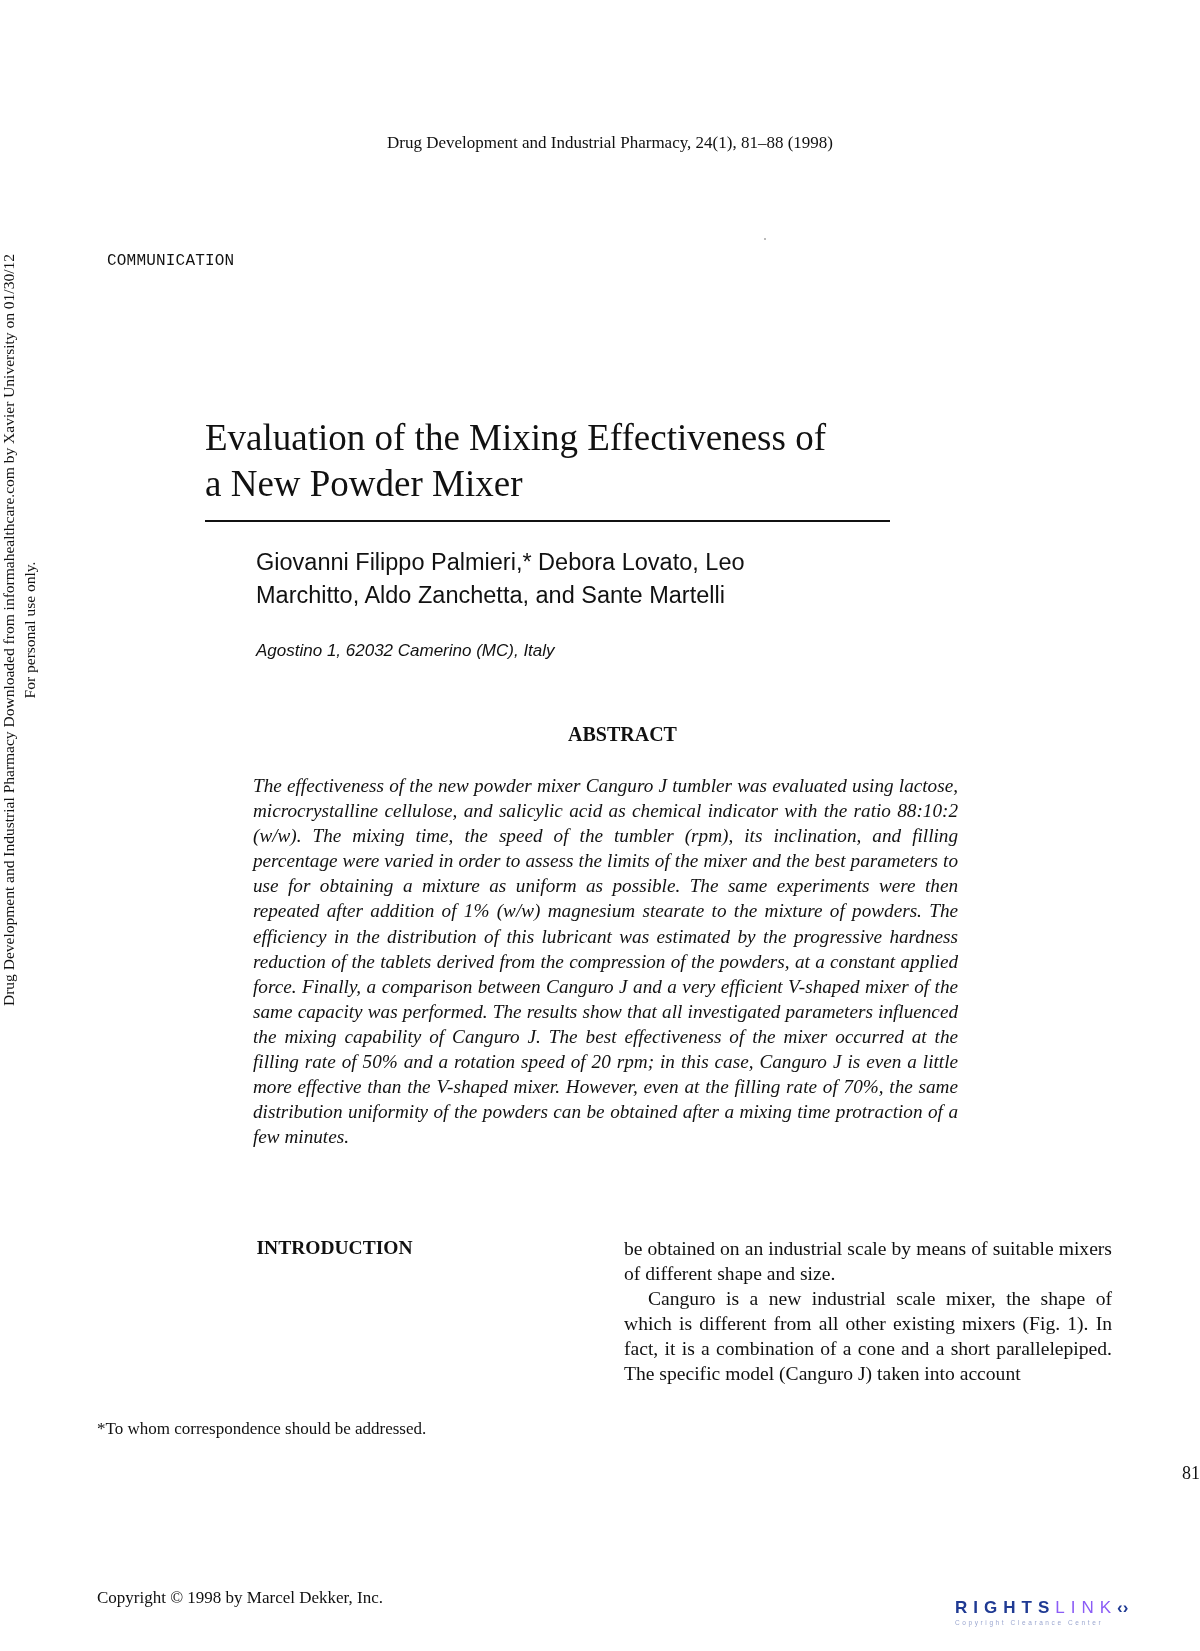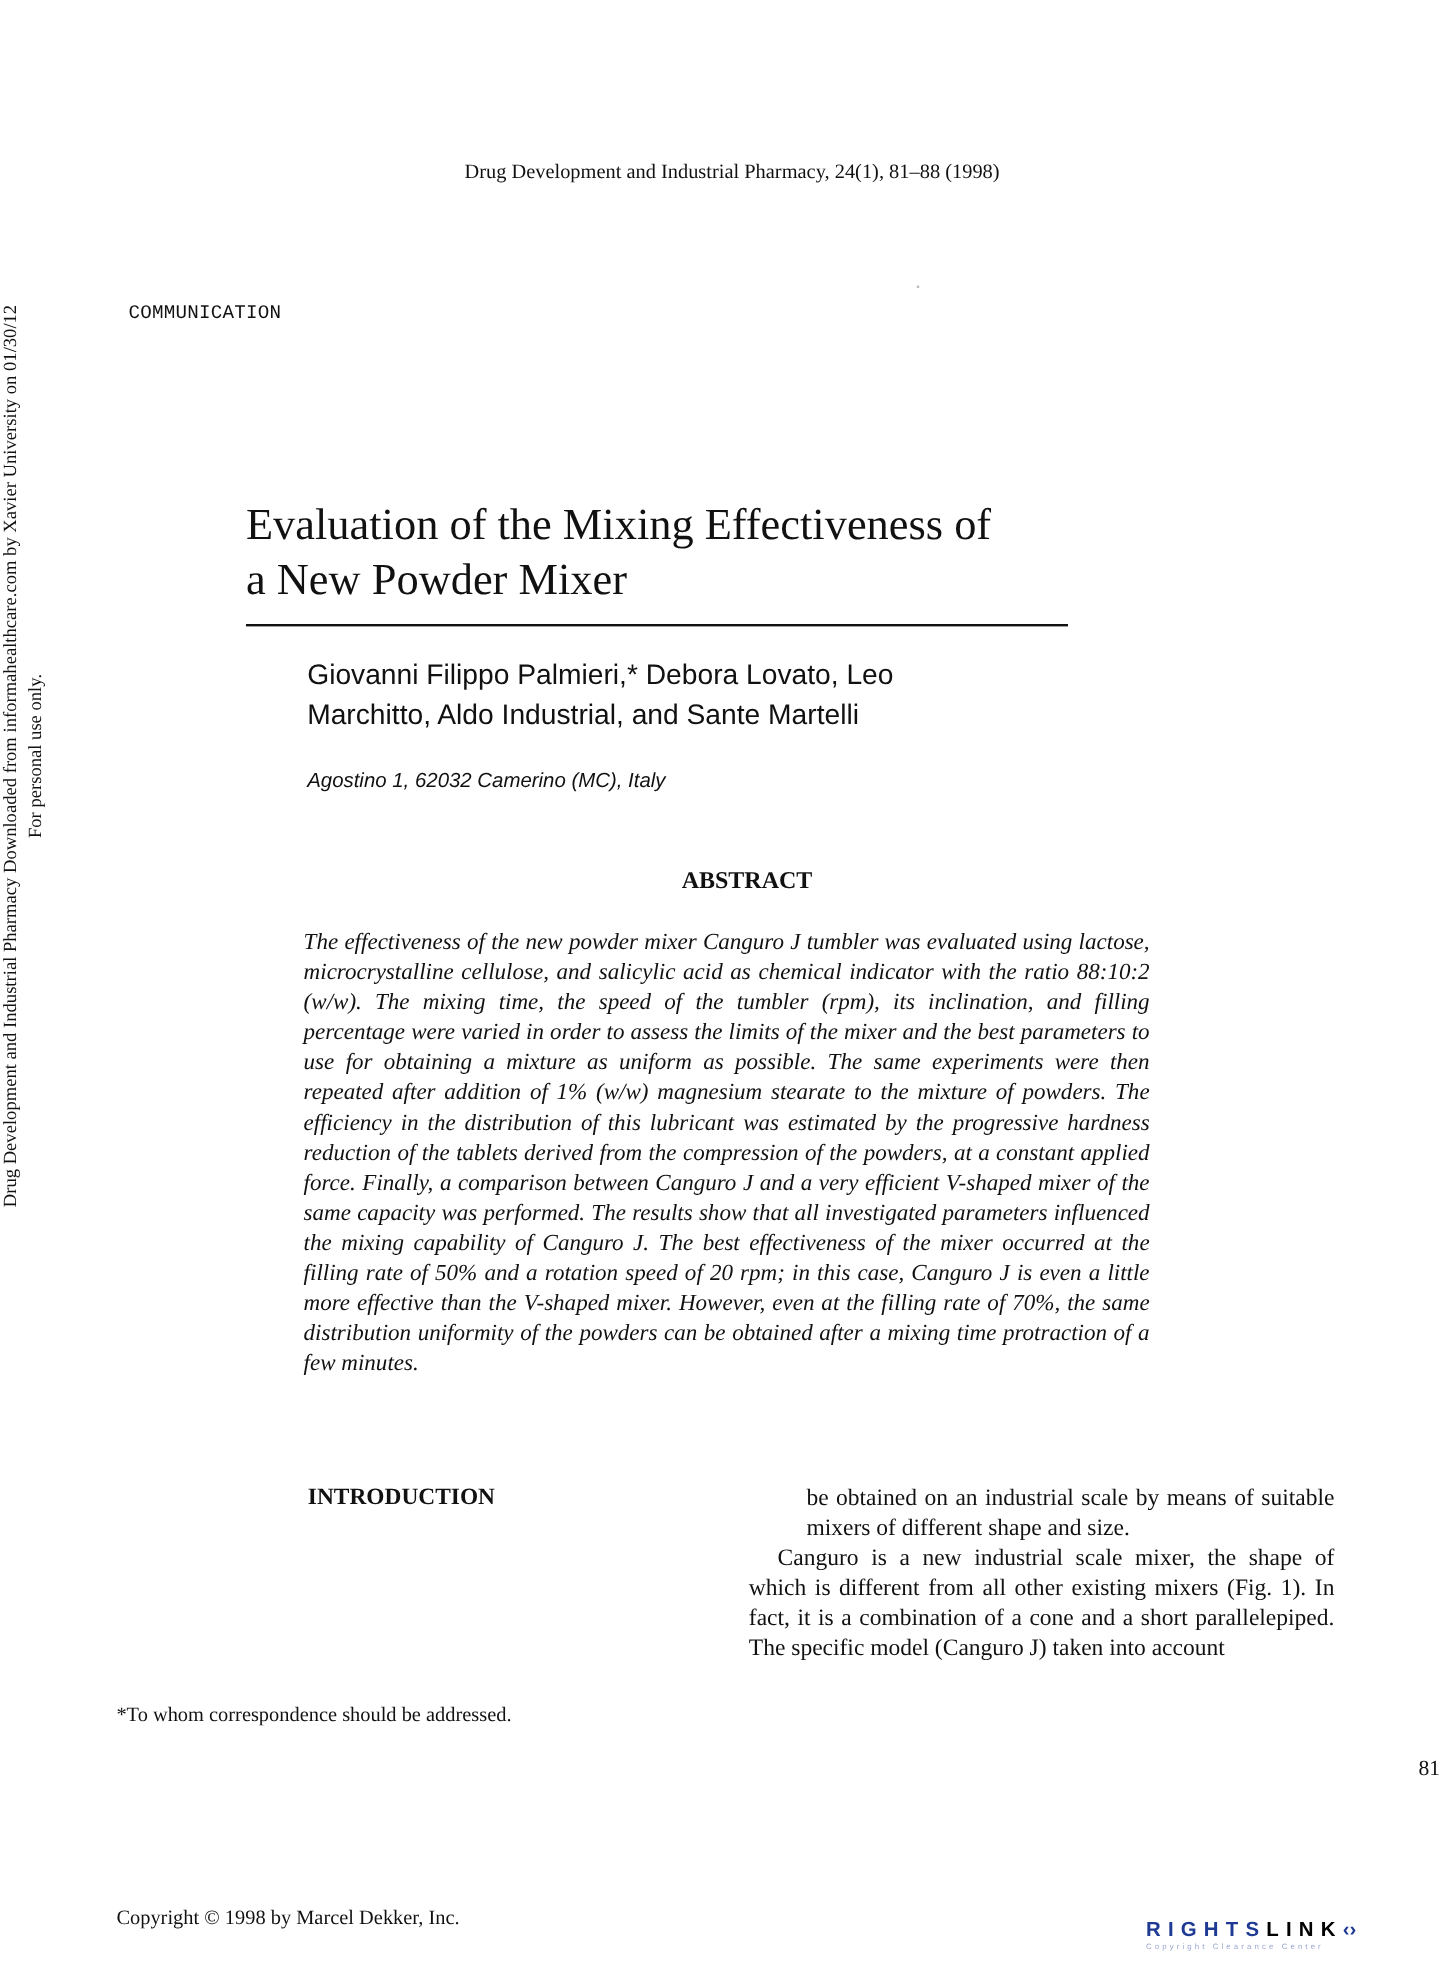--- a/index.html
+++ b/index.html
@@ -56,38 +56,38 @@
     left: 624px; top: 1236px; width: 488px;
   }
   .section-heading {
     font-weight: bold; font-size: 19.5px; text-align: center; height: 52px; line-height: 24px;
   }
   .body-text {
     font-size: 19.6px; line-height: 25.1px; text-align: justify;
     text-align-last: auto;
   }
   .para { text-indent: 24px; margin: 0; }
-  .para.noindent { text-indent: 0; margin-left: 48px; }
+  .para.noindent { text-indent: 0; }
   .footnote {
     left: 97px; top: 1419px; font-size: 17px;
   }
   .page-number {
     left: 0; width: 1200px; top: 1463px; text-align: right; font-size: 18px; padding-left: 2px; box-sizing: border-box;
   }
   .copyright {
     left: 97px; top: 1588px; font-size: 17px;
   }
   .rightslink {
     left: 955px; top: 1598px; width: 170px; height: 40px;
   }
   .rl-main {
     font-family: "Liberation Sans", "DejaVu Sans", sans-serif; font-weight: bold; font-size: 17px;
     letter-spacing: 6px; color: #1f3a93; white-space: nowrap;
   }
-  .rl-main .light { color: #000000; font-weight: bold; }
+  .rl-main .light { color: #8b5cf6; font-weight: normal; }
   .rl-sub {
     font-family: "Liberation Sans", "DejaVu Sans", sans-serif; font-size: 6.5px;
     letter-spacing: 2.6px; color: #9aa6cf; white-space: nowrap; margin-top: 1px;
   }
   .dot-mark { left: 764px; top: 238px; width: 2px; height: 2px; background: #bbb; }
 </style>
 </head>
 <body>
 
 <div class="abs running-head">Drug Development and Industrial Pharmacy, 24(1), 81–88 (1998)</div>
@@ -102,21 +102,21 @@
 </div>
 
 <div class="abs title">
   <div>Evaluation of the Mixing Effectiveness of</div>
   <div>a New Powder Mixer</div>
 </div>
 <div class="abs title-rule"></div>
 
 <div class="abs authors">
   <div>Giovanni Filippo Palmieri,* Debora Lovato, Leo</div>
-  <div>Marchitto, Aldo Industrial, and Sante Martelli</div>
+  <div>Marchitto, Aldo Zanchetta, and Sante Martelli</div>
 </div>
 
 <div class="abs affiliation">
   <div>Agostino 1, 62032 Camerino (MC), Italy</div>
 </div>
 
 <div class="abs abstract-heading">ABSTRACT</div>
 <div class="abs abstract-body" style="hyphens: auto;" lang="en">The effectiveness of the new powder mixer Canguro J tumbler was evaluated using lactose, microcrystalline cellulose, and salicylic acid as chemical indicator with the ratio 88:10:2 (w/w). The mixing time, the speed of the tumbler (rpm), its inclination, and filling percentage were varied in order to assess the limits of the mixer and the best parameters to use for obtaining a mixture as uniform as possible. The same experiments were then repeated after addition of 1% (w/w) magnesium stearate to the mixture of powders. The efficiency in the distribution of this lubricant was estimated by the progressive hardness reduction of the tablets derived from the compression of the powders, at a constant applied force. Finally, a comparison between Canguro J and a very efficient V-shaped mixer of the same capacity was performed. The results show that all investigated parameters influenced the mixing capability of Canguro J. The best effectiveness of the mixer occurred at the filling rate of 50% and a rotation speed of 20 rpm; in this case, Canguro J is even a little more effective than the V-shaped mixer. However, even at the filling rate of 70%, the same distribution uniformity of the powders can be obtained after a mixing time protraction of a few minutes.</div>
 
 <div class="abs col-left">

